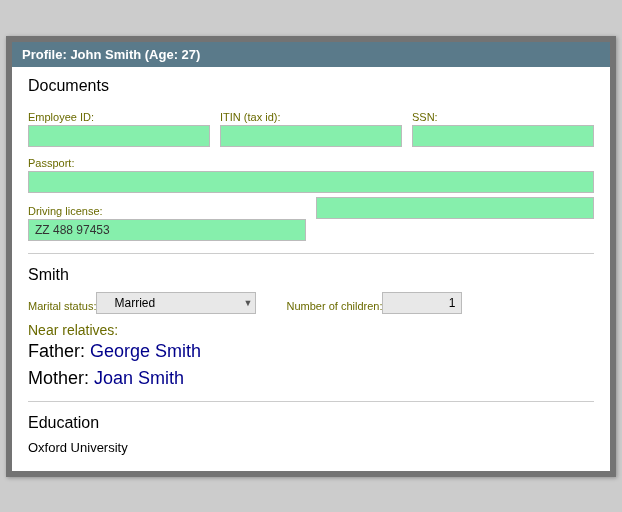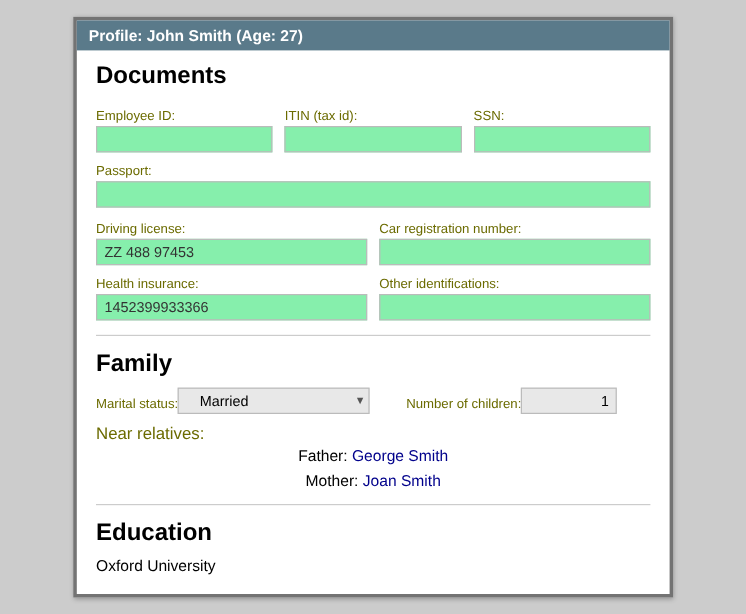--- a/index.html
+++ b/index.html
@@ -7,40 +7,40 @@
       font-family: Arial, sans-serif;
       font-size: 13px;
       background: #ccc;
       display: flex;
       justify-content: center;
       align-items: center;
       width: 622px;
       height: 512px;
     }
     .window {
-      width: 500px;
+      width: 610px;
       background: #fff;
-      border: 3px solid #737373;
+      border: 6px solid #737373;
       box-shadow: 1px 1px 4px rgba(0,0,0,0.3);
     }
     .title-bar {
       background: #5a7a8a;
       color: #fff;
       padding: 5px 10px;
       font-size: 13px;
       font-weight: bold;
     }
     .content {
       padding: 10px 16px 16px 16px;
       overflow-y: auto;
       max-height: 490px;
     }
     .section-title {
-      font-size: 20px;
-      font-weight: bold;
+      font-size: 16px;
+      font-weight: normal;
       margin-bottom: 8px;
       color: #000;
     }
     .field-label {
       color: #6b6b00;
       font-size: 11px;
       margin-bottom: 2px;
       margin-top: 8px;
     }
     .field-row {
@@ -116,22 +116,21 @@
     }
     .relatives-label {
       color: #6b6b00;
       font-size: 14px;
       margin-top: 8px;
       margin-bottom: 3px;
     }
     .relative-entry {
       margin-bottom: 4px;
       color: #000;
-      font-size: 13px;
-      text-align: center;
+      font-size: 18px;
     }
     .relative-name {
       color: #00008b;
     }
     .education-section {
       margin-top: 4px;
     }
     .education-value {
       font-size: 13px;
       color: #000;
@@ -168,40 +167,29 @@
       <div class="field-label">Passport:</div>
       <input type="text" class="field-input" value="" style="width: 100%;">
     </div>
 
     <div class="field-row">
       <div class="field-group">
         <div class="field-label">Driving license:</div>
         <input type="text" class="field-input readonly" value="ZZ 488 97453" style="">
       </div>
       <div class="field-group">
-        <div class="field-label">Car registration number:</div>
-        <input type="text" class="field-input" value="" style="">
-      </div>
-    </div>
-
-    <div class="field-row">
-      <div class="field-group">
-        <div class="field-label">Health insurance:</div>
-        <input type="text" class="field-input readonly" value="1452399933366" style="">
-      </div>
-      <div class="field-group">
-        <div class="field-label">Other identifications:</div>
-        <input type="text" class="field-input" value="" style="">
-      </div>
-    </div>
+        <input type="text" class="field-input" value="" style="">
+      </div>
+    </div>
+
 
     <hr class="section-divider">
 
     <div class="family-section">
-      <div class="section-title">Family</div>
+      <div class="section-title">Smith</div>
 
       <div class="marital-row">
         <div class="marital-group">
           <div class="field-label">Marital status:</div>
           <div class="select-wrapper">
             <select class="marital-select">
               <option>Single</option>
               <option selected="">Married</option>
               <option>Divorced</option>
               <option>Widowed</option>

